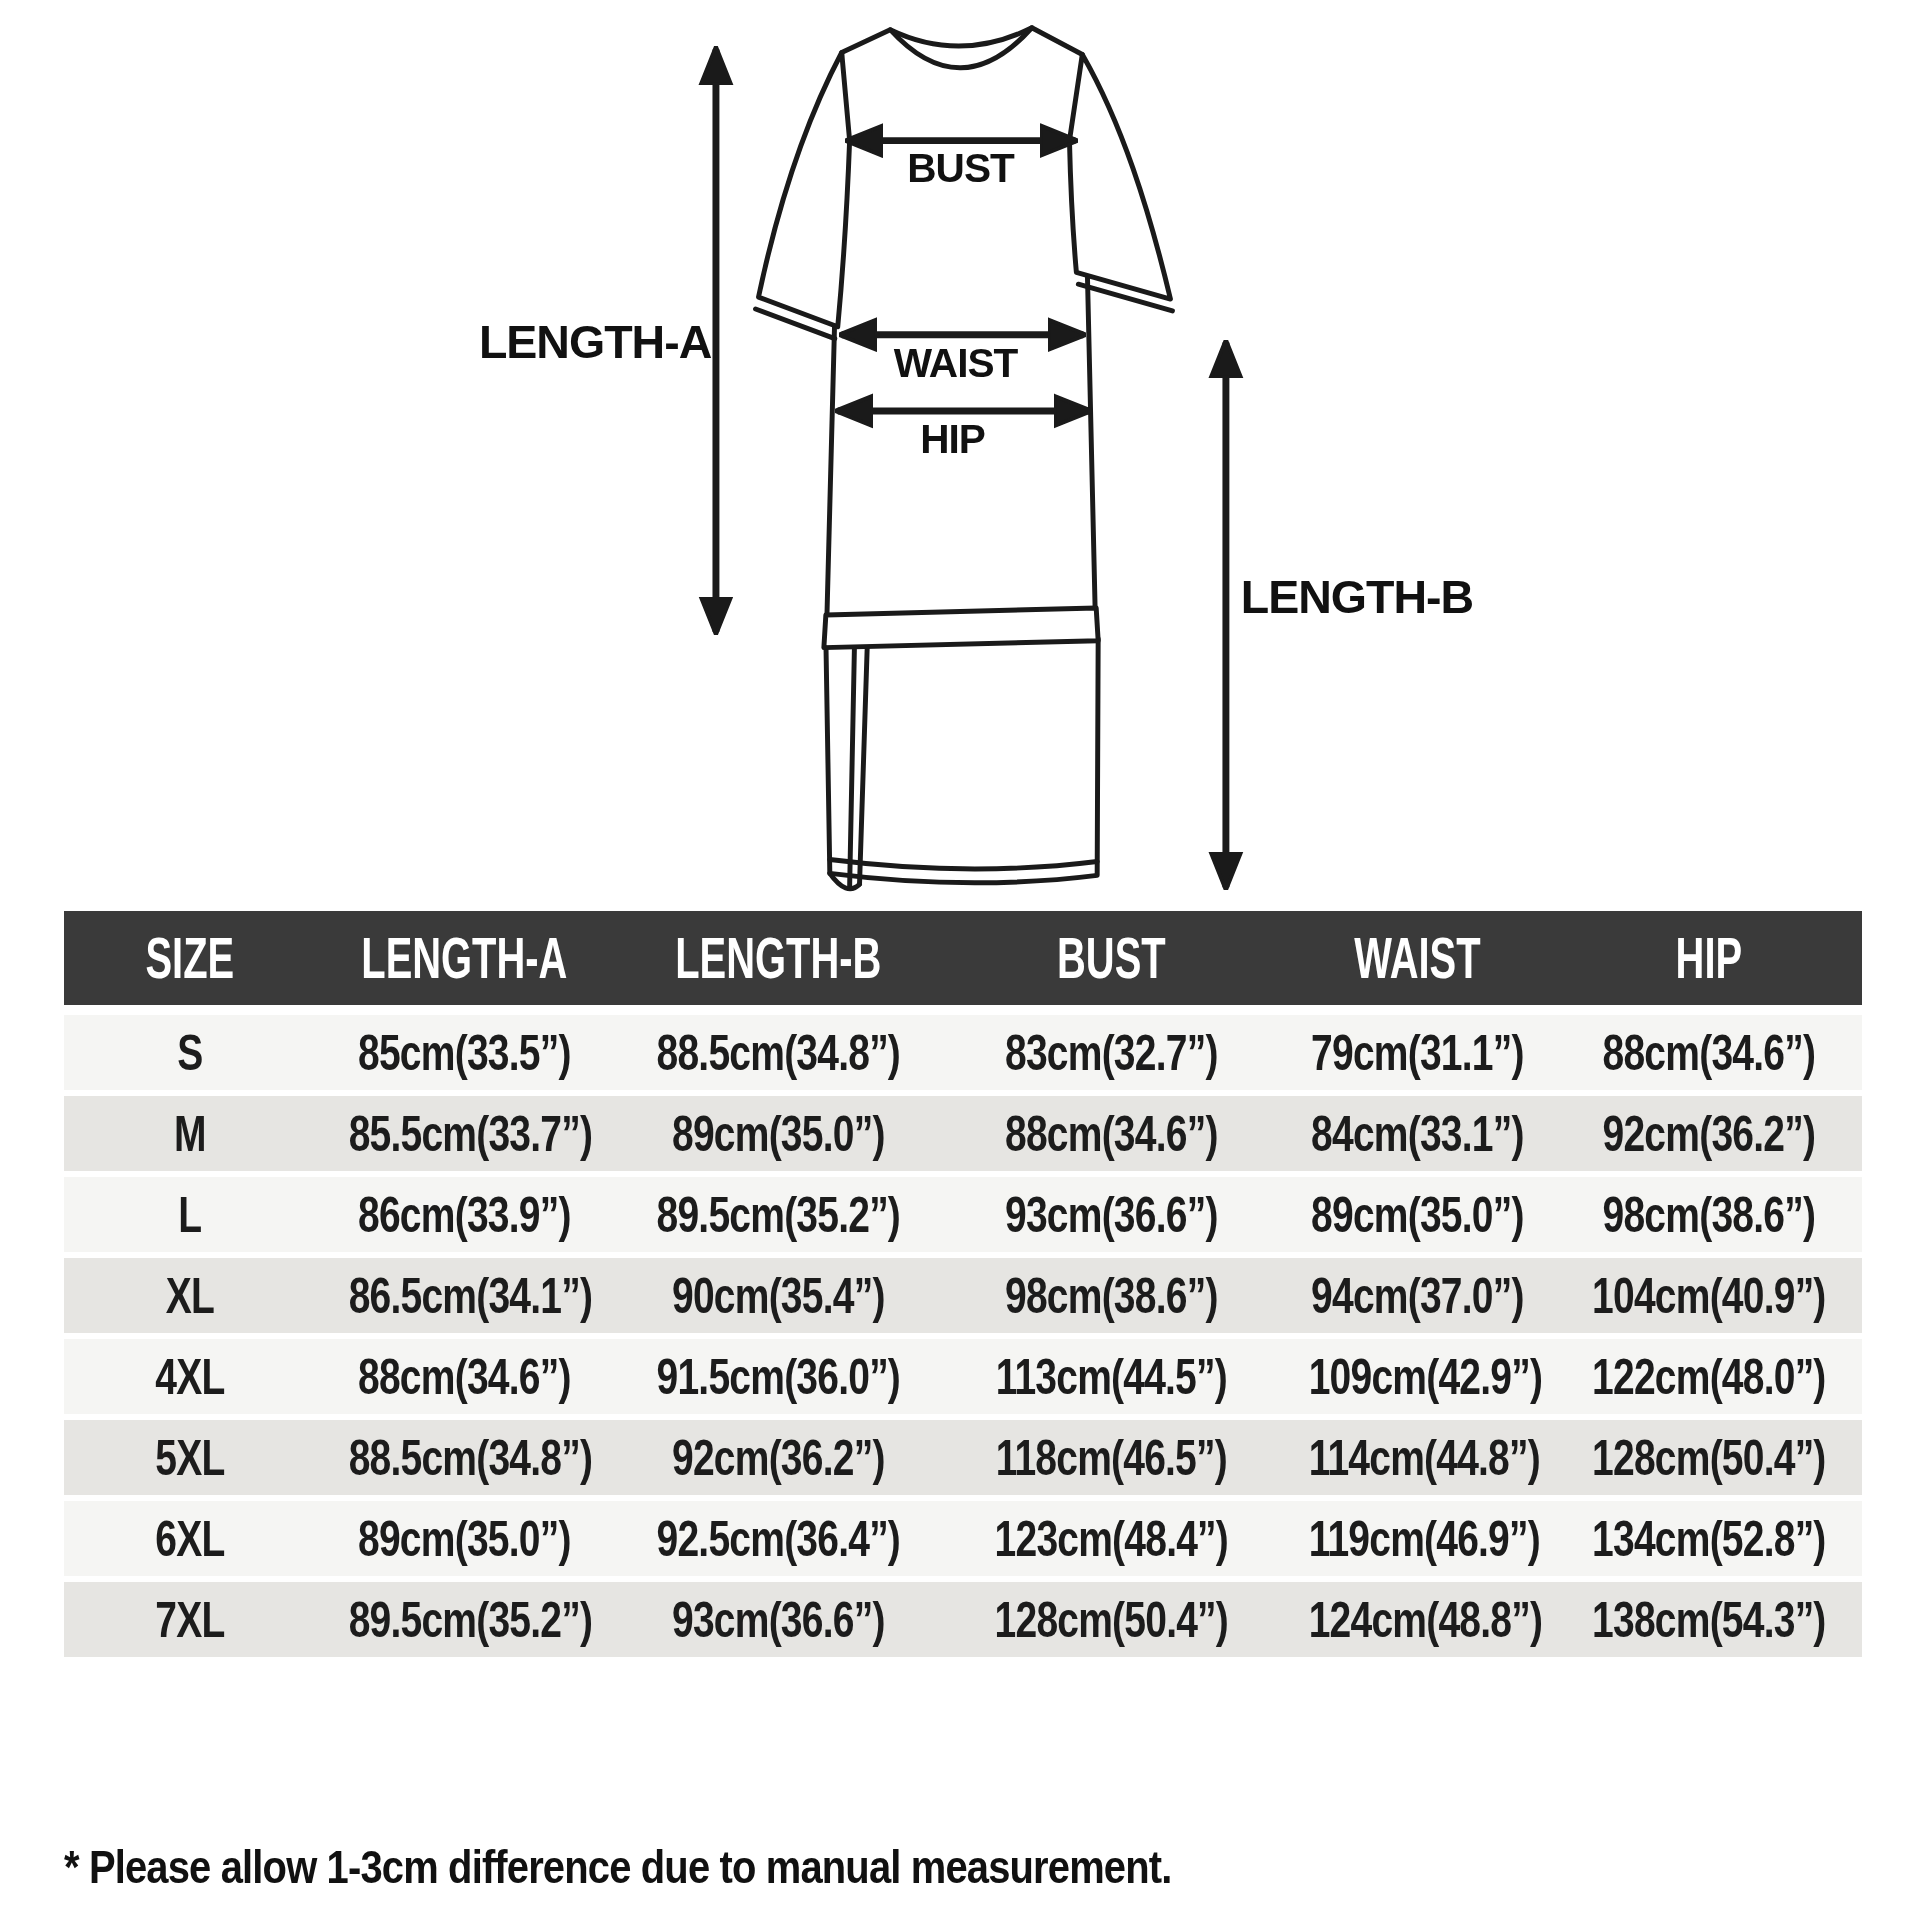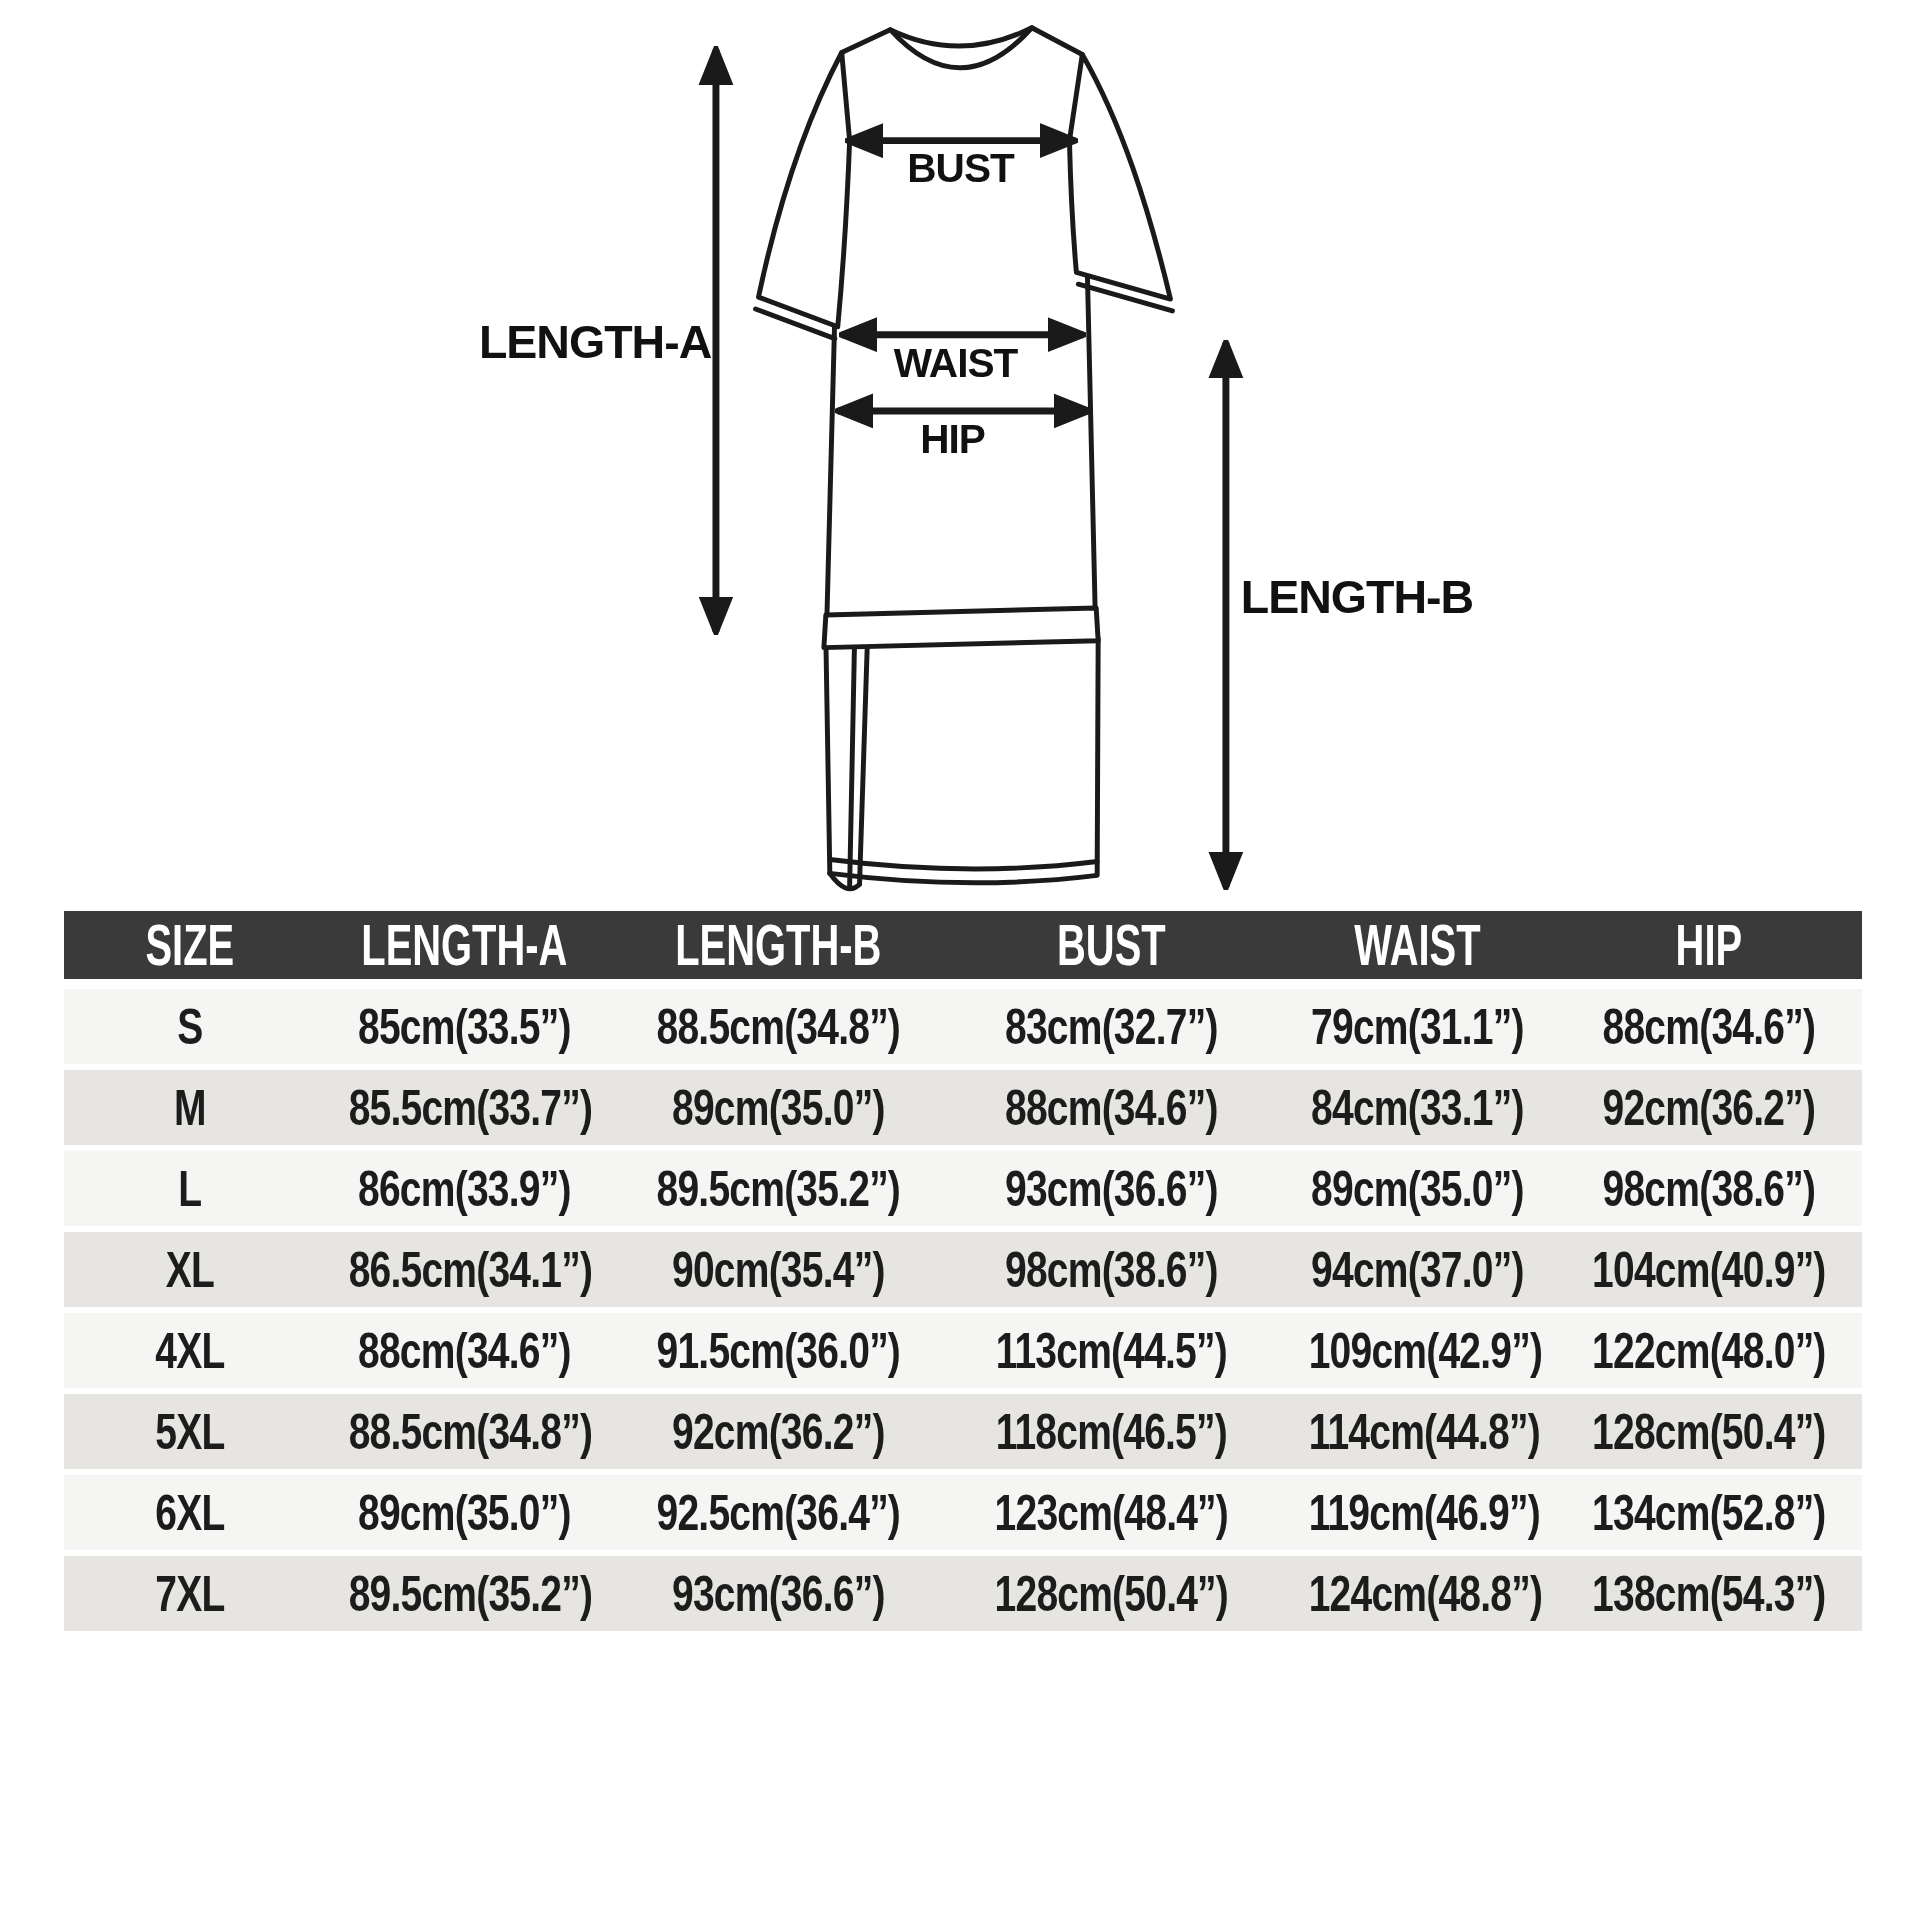--- a/index.html
+++ b/index.html
@@ -6,21 +6,21 @@
   .page{position:relative;width:1927px;height:1927px;background:#fff;overflow:hidden;
         font-family:"Liberation Sans",sans-serif;color:var(--text,#1a1a1a);}
   .diagram{display:block;width:1927px;height:911px;}
   .diagram path,.diagram line{stroke:var(--line,#1a1a1a);}
   .garment{fill:#ffffff;stroke-width:5;stroke-linejoin:round;stroke-linecap:round;}
   .seam{fill:none;stroke-width:5;stroke-linecap:round;}
   .measure{stroke-width:7;fill:none;}
   .dlabel{font-family:"Liberation Sans",sans-serif;font-weight:bold;fill:#111;letter-spacing:-1px;}
   .size-table{position:absolute;left:64px;top:911px;width:1798px;}
   .trow{display:flex;align-items:center;height:75px;margin-bottom:6px;}
-  .thead{height:68px;margin-bottom:10px;background:var(--header-bg,#3a3a3a);}
+  .thead{height:94px;margin-bottom:10px;background:var(--header-bg,#3a3a3a);}
   .row-light{background:var(--row-light,#f5f5f3);}
   .row-dark{background:var(--row-dark,#e6e5e2);}
   .td,.th{flex:0 0 auto;text-align:center;font-weight:bold;white-space:nowrap;
           transform:scaleX(0.78);letter-spacing:-1px;}
   .td{font-size:50px;color:#1c1c1c;}
   .th{font-size:57px;color:#ffffff;transform:scaleX(0.70);letter-spacing:0px;}
   .c0{width:14%;} .c1{width:16.5%;} .c2{width:18.5%;} .c3{width:18.5%;} .c4{width:15.5%;} .c5{width:17%;}
   .footnote{position:absolute;left:64px;top:1839px;width:1798px;}
   .footnote span{display:inline-block;transform:scaleX(0.85);transform-origin:0 50%;
                  font-size:47px;font-weight:bold;color:#111;letter-spacing:-1px;}
@@ -140,15 +140,18 @@
     <div class="trow row-dark">
       <div class="td c0">7XL</div>
       <div class="td c1">89.5cm(35.2”)</div>
       <div class="td c2">93cm(36.6”)</div>
       <div class="td c3">128cm(50.4”)</div>
       <div class="td c4">124cm(48.8”)</div>
       <div class="td c5">138cm(54.3”)</div>
     </div>
   </div>
 
+  <div class="footnote">
+    <span>* Please allow 1-3cm difference due to manual measurement.</span>
+  </div>
 
 </div>
 
 
 </body></html>

